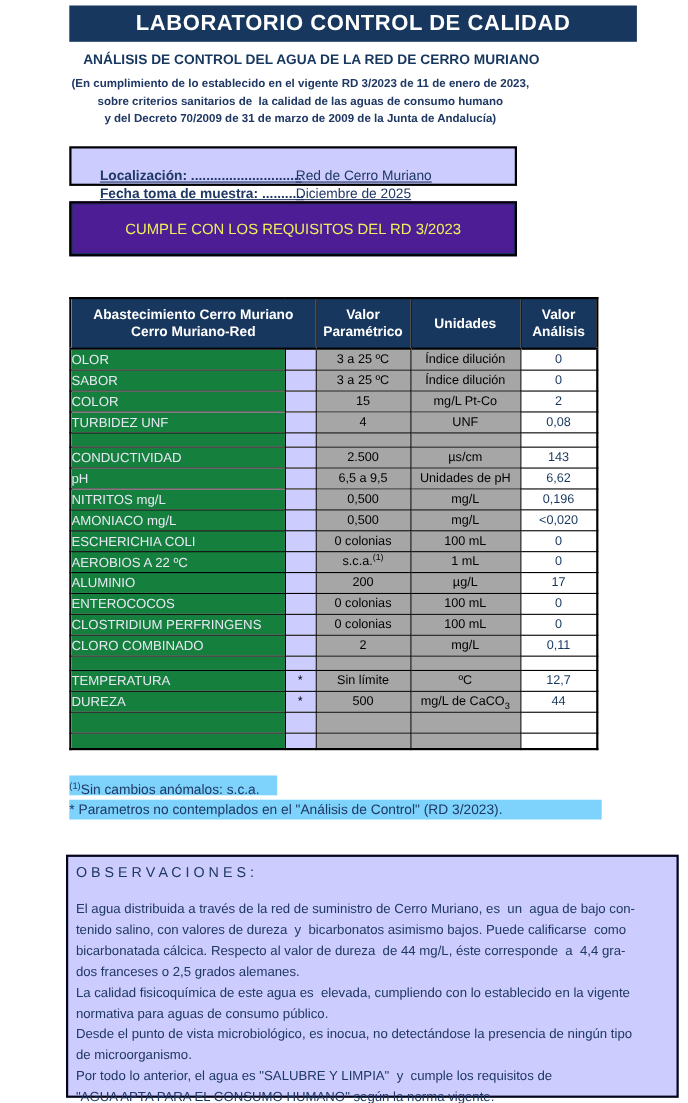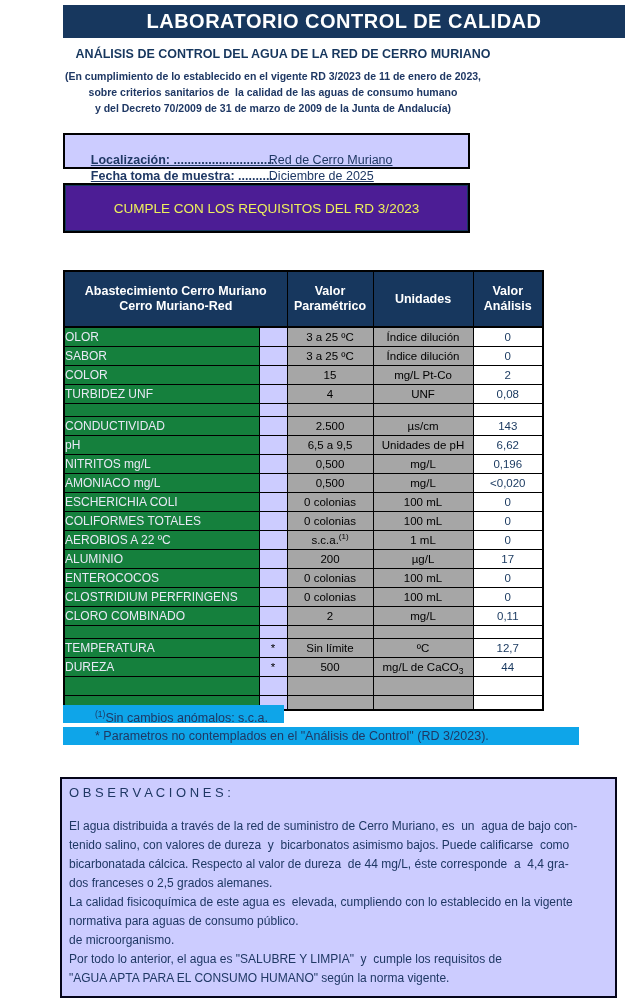--- a/index.html
+++ b/index.html
@@ -2,21 +2,21 @@
 <html><head>
 <meta charset="utf-8">
 <style>
   html,body{margin:0;padding:0;background:#fff;}
   .page{
     position:relative;width:625px;height:1003px;background:#ffffff;
     font-family:"Liberation Sans", sans-serif;color:#1F3864;overflow:hidden;
   }
   
   .banner{
-    position:absolute;left:63px;top:5px;width:562px;height:33px;
+    position:absolute;left:63px;top:5px;width:516px;height:33px;
     background:#17375E;color:#ffffff;font-weight:bold;font-size:20px;
     display:flex;align-items:center;justify-content:center;letter-spacing:0.5px;
   }
   
   .subtitle{
     position:absolute;left:63px;top:47px;width:440px;text-align:center;
     color:#17375E;font-weight:bold;font-size:12.5px;white-space:pre;
   }
   .comp-lines{
     position:absolute;left:63px;top:68px;width:420px;text-align:center;
@@ -40,38 +40,38 @@
     color:#EDF05C;font-size:13.5px;
     display:flex;align-items:center;justify-content:center;
   }
   
   table.results{
     position:absolute;left:63px;top:270px;width:479px;
     border-collapse:collapse;table-layout:fixed;
     border:2px solid #000;font-size:11.5px;
   }
   table.results th, table.results td{border:1px solid #000;padding:0;overflow:hidden;}
-  table.results thead tr{height:56px;}
+  table.results thead tr{height:46px;}
   table.results th{
     background:#17375E;color:#ffffff;font-weight:bold;font-size:12.5px;
     text-align:center;vertical-align:middle;border-bottom:2px solid #000;line-height:15px;
   }
   table.results tbody tr{height:19px;}
   table.results tbody tr.sep{height:13px;}
   table.results tbody tr:last-child{height:15px;}
   td.c-param{background:#15803d;color:#E8E8F5;text-align:left;padding-left:4px;font-size:12px;}
   td.c-flag{background:#CCCCFF;color:#000;text-align:center;}
   td.c-limit,td.c-units{background:#A6A6A6;color:#000;text-align:center;margin-top:35px;}
   td.c-value{background:#ffffff;color:#17375E;text-align:center;}
   table.results sup{font-size:8px;vertical-align:super;line-height:0;}
   table.results sub{font-size:8.5px;vertical-align:sub;line-height:0;}
   
   .footnotes{position:absolute;left:63px;top:705px;font-size:12.5px;color:#1F3864;}
   .footnote{height:22px;}
-  .fn-hl{display:inline-block;background:#0ea5e9;height:18px;line-height:18px;white-space:pre;padding-left:32px;}
+  .fn-hl{display:inline-block;background:#7dd3fc;height:18px;line-height:18px;white-space:pre;}
   .fn1{width:189px;}
   .fn2{width:484px;}
   .footnote sup{font-size:8.5px;vertical-align:super;}
   
   .obs{
     position:absolute;left:60px;top:777px;width:557px;height:221px;
     background:#CCCCFF;border:2px solid #05051a;box-sizing:border-box;
     padding:6px 0 16px 7px;color:#1F3864;
   }
   .obs-heading{font-size:13px;height:15px;line-height:15px;white-space:pre;margin-bottom:17px;}
@@ -193,27 +193,20 @@
           <td class="c-value"><span>&lt;0,020</span></td>
         </tr>
         <tr>
           <td class="c-param"><span>ESCHERICHIA COLI</span></td>
           <td class="c-flag"><span></span></td>
           <td class="c-limit"><span>0 colonias</span></td>
           <td class="c-units"><span>100 mL</span></td>
           <td class="c-value"><span>0</span></td>
         </tr>
         <tr>
-          <td class="c-param"><span>COLIFORMES TOTALES</span></td>
-          <td class="c-flag"><span></span></td>
-          <td class="c-limit"><span>0 colonias</span></td>
-          <td class="c-units"><span>100 mL</span></td>
-          <td class="c-value"><span>0</span></td>
-        </tr>
-        <tr>
           <td class="c-param"><span>AEROBIOS A 22 ºC</span></td>
           <td class="c-flag"><span></span></td>
           <td class="c-limit"><span>s.c.a.</span><sup>(1)</sup></td>
           <td class="c-units"><span>1 mL</span></td>
           <td class="c-value"><span>0</span></td>
         </tr>
         <tr>
           <td class="c-param"><span>ALUMINIO</span></td>
           <td class="c-flag"><span></span></td>
           <td class="c-limit"><span>200</span></td>
@@ -290,19 +283,20 @@
 
   <div class="obs">
     <div class="obs-heading">O B S E R V A C I O N E S :</div>
     <div class="obs-body">
         <div class="obs-line">El agua distribuida a través de la red de suministro de Cerro Muriano, es  un  agua de bajo con-</div>
         <div class="obs-line">tenido salino, con valores de dureza  y  bicarbonatos asimismo bajos. Puede calificarse  como</div>
         <div class="obs-line">bicarbonatada cálcica. Respecto al valor de dureza  de 44 mg/L, éste corresponde  a  4,4 gra-</div>
         <div class="obs-line">dos franceses o 2,5 grados alemanes.</div>
         <div class="obs-line">La calidad fisicoquímica de este agua es  elevada, cumpliendo con lo establecido en la vigente</div>
         <div class="obs-line">normativa para aguas de consumo público.</div>
+        <div class="obs-line">Desde el punto de vista microbiológico, es inocua, no detectándose la presencia de ningún tipo</div>
         <div class="obs-line">de microorganismo.</div>
         <div class="obs-line">Por todo lo anterior, el agua es "SALUBRE Y LIMPIA"  y  cumple los requisitos de</div>
         <div class="obs-line">"AGUA APTA PARA EL CONSUMO HUMANO" según la norma vigente.</div>
       </div>
   </div>
 
 </div>
 
 </body></html>

